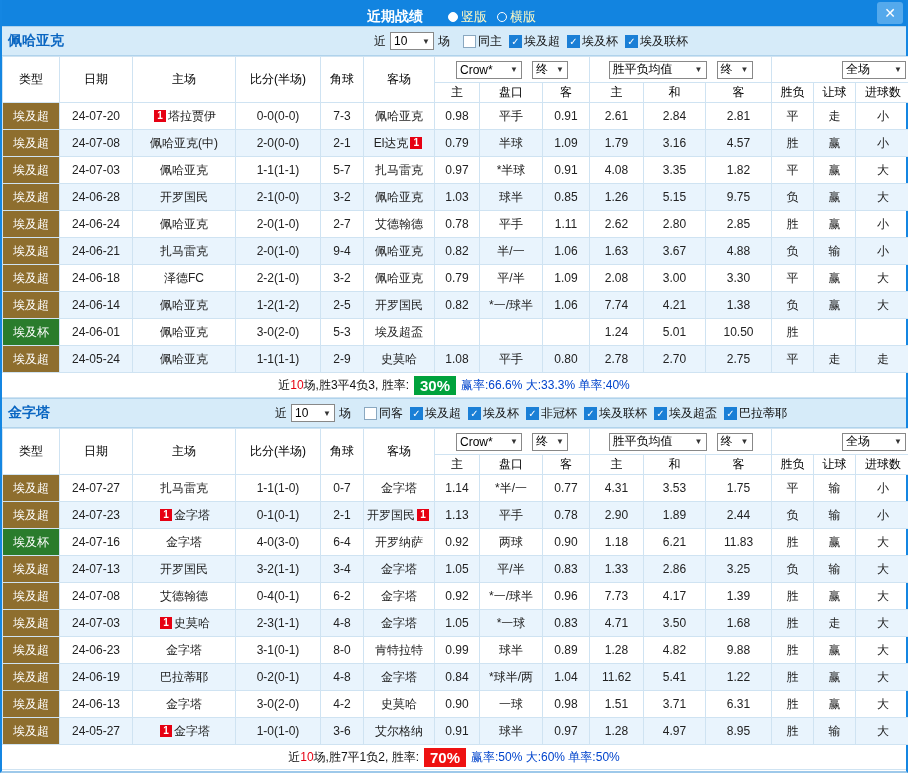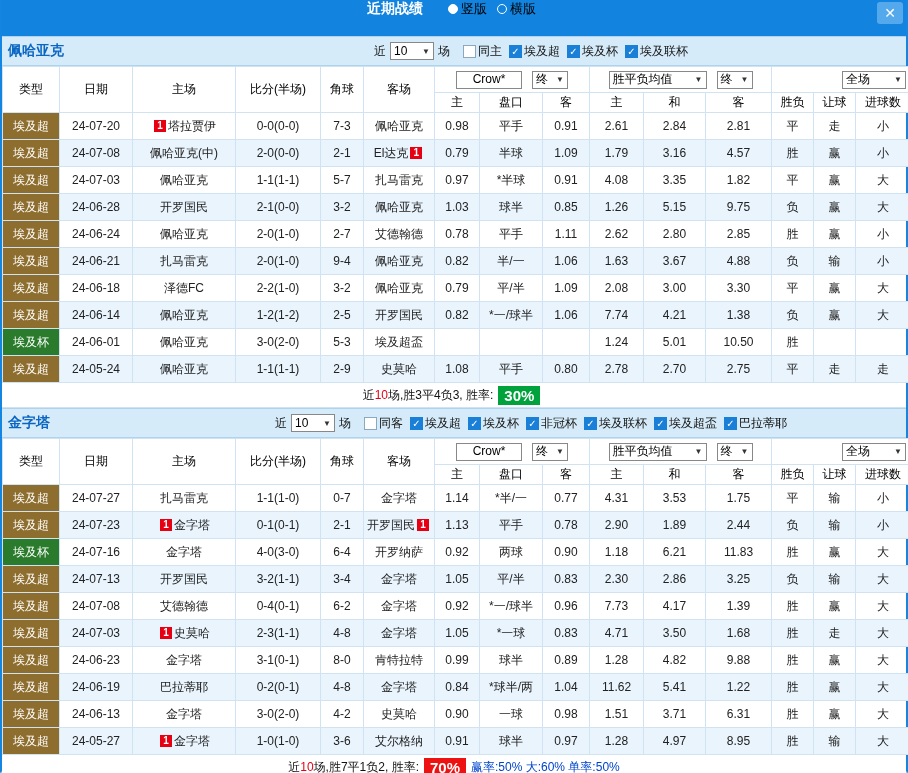--- a/index.html
+++ b/index.html
@@ -1,35 +1,35 @@
 <!DOCTYPE html>
 <html><head>
 <meta charset="utf-8">
 <style>
   *{box-sizing:border-box;}
   html,body{margin:0;padding:0;}
   body{width:908px;height:773px;font-family:"Liberation Sans","DejaVu Sans",sans-serif;background:#fff;overflow:hidden;}
   .app{width:908px;height:773px;border-left:2px solid #1486e2;border-right:2px solid #1486e2;border-bottom:2px solid #9ec9ea;background:#fff;}
-  .titlebar{height:36px;background:#1284e0;color:#fff;display:flex;align-items:flex-start;justify-content:center;position:relative;font-size:13px;gap:20px;}
+  .titlebar{height:26px;background:#1284e0;color:#fff;display:flex;align-items:flex-end;justify-content:center;position:relative;font-size:13px;gap:20px;}
   .titlebar .title{font-weight:bold;font-size:14px;}
-  .radio{display:inline-flex;align-items:center;gap:3px;margin:0 5px;color:#000000;cursor:pointer;}
+  .radio{display:inline-flex;align-items:center;gap:3px;margin:0 5px;color:#fef9c3;cursor:pointer;}
   .rdot{width:10px;height:10px;border:1px solid #fff;border-radius:50%;display:inline-block;}
   .rdot.on{background:#fff;}
   .close{position:absolute;right:3px;top:2px;width:26px;height:22px;background:#54a9ec;border-radius:3px;color:#fff;font-size:14px;line-height:22px;text-align:center;cursor:pointer;}
   .band{height:30px;background:#d6ebf9;border-bottom:1px solid #b0d3ec;border-top:1px solid #b0d3ec;display:flex;align-items:center;padding:0 6px;}
   .band .team{color:#0a66c2;font-weight:bold;font-size:14px;width:150px;}
   .filters{flex:1;display:flex;align-items:center;justify-content:center;font-size:12px;color:#111;}
   .flabel{margin:0 4px;}
   .cbs{display:inline-flex;align-items:flex-end;margin-left:2px;}
   .cb{display:inline-flex;align-items:center;gap:2px;margin-left:7px;cursor:pointer;}
   .box{width:13px;height:13px;border:1px solid #8aa8c0;background:#fff;display:inline-flex;align-items:center;justify-content:center;font-size:10px;color:#fff;}
   .box.on{background:#1a7fd6;border-color:#1a7fd6;}
   .sel{display:inline-flex;align-items:center;justify-content:space-between;border:1px solid #888;background:#fff;height:18px;padding:0 3px;font-size:12px;color:#000;gap:4px;cursor:pointer;}
   .sel.count{width:44px;}
-  .sel.book{width:66px;flex-direction:column;}
+  .sel.book{width:66px;}
   .sel.final{width:36px;}
   .sel.avg{width:98px;}
   .sel.scope{width:64px;}
   .arr{font-size:8px;color:#333;}
   .grid{width:100%;border-collapse:collapse;table-layout:fixed;font-size:12px;}
   .grid th,.grid td{border:1px solid #cfe3f2;text-align:center;padding:0;white-space:nowrap;overflow:hidden;}
   .grid thead th{font-weight:400;color:#000;background:#fff;}
   .grid thead tr.h1 th{height:26px;}
   .grid thead tr.h2 th{height:20px;}
   .grid tbody td{height:27px;color:#222;}
@@ -343,20 +343,21 @@
           <td class="c-b">走</td>
         </tr>
       </tbody>
   </table>
 
   <div class="summary">
     <span>近</span>
     <span class="c-r">10</span>
     <span>场,胜3平4负3, 胜率:</span>
     <span class="rate" data-color="green">30%</span>
+    <span class="c-b2">赢率:66.6% 大:33.3% 单率:40%</span>
   </div>
 
   <div class="band">
     <div class="team">金字塔</div>
     <div class="filters">
       <span class="flabel">近</span>
       <span class="sel count">
         <span>10</span>
         <span class="arr">▼</span>
       </span>
@@ -520,21 +521,21 @@
         <tr class="alt">
           <td class="cell-type lg-brown">埃及超</td>
           <td>24-07-13</td>
           <td><span>开罗国民</span></td>
           <td class="c-r">3-2(1-1)</td>
           <td>3-4</td>
           <td class="c-r"><span>金字塔</span></td>
           <td>1.05</td>
           <td class="c-hcap">平/半</td>
           <td>0.83</td>
-          <td>2.30</td>
+          <td>1.33</td>
           <td class="c-mid">2.86</td>
           <td>3.25</td>
           <td class="c-g">负</td>
           <td class="c-g">输</td>
           <td class="c-r">大</td>
         </tr>
         <tr>
           <td class="cell-type lg-brown">埃及超</td>
           <td>24-07-08</td>
           <td><span>艾德翰德</span></td>

